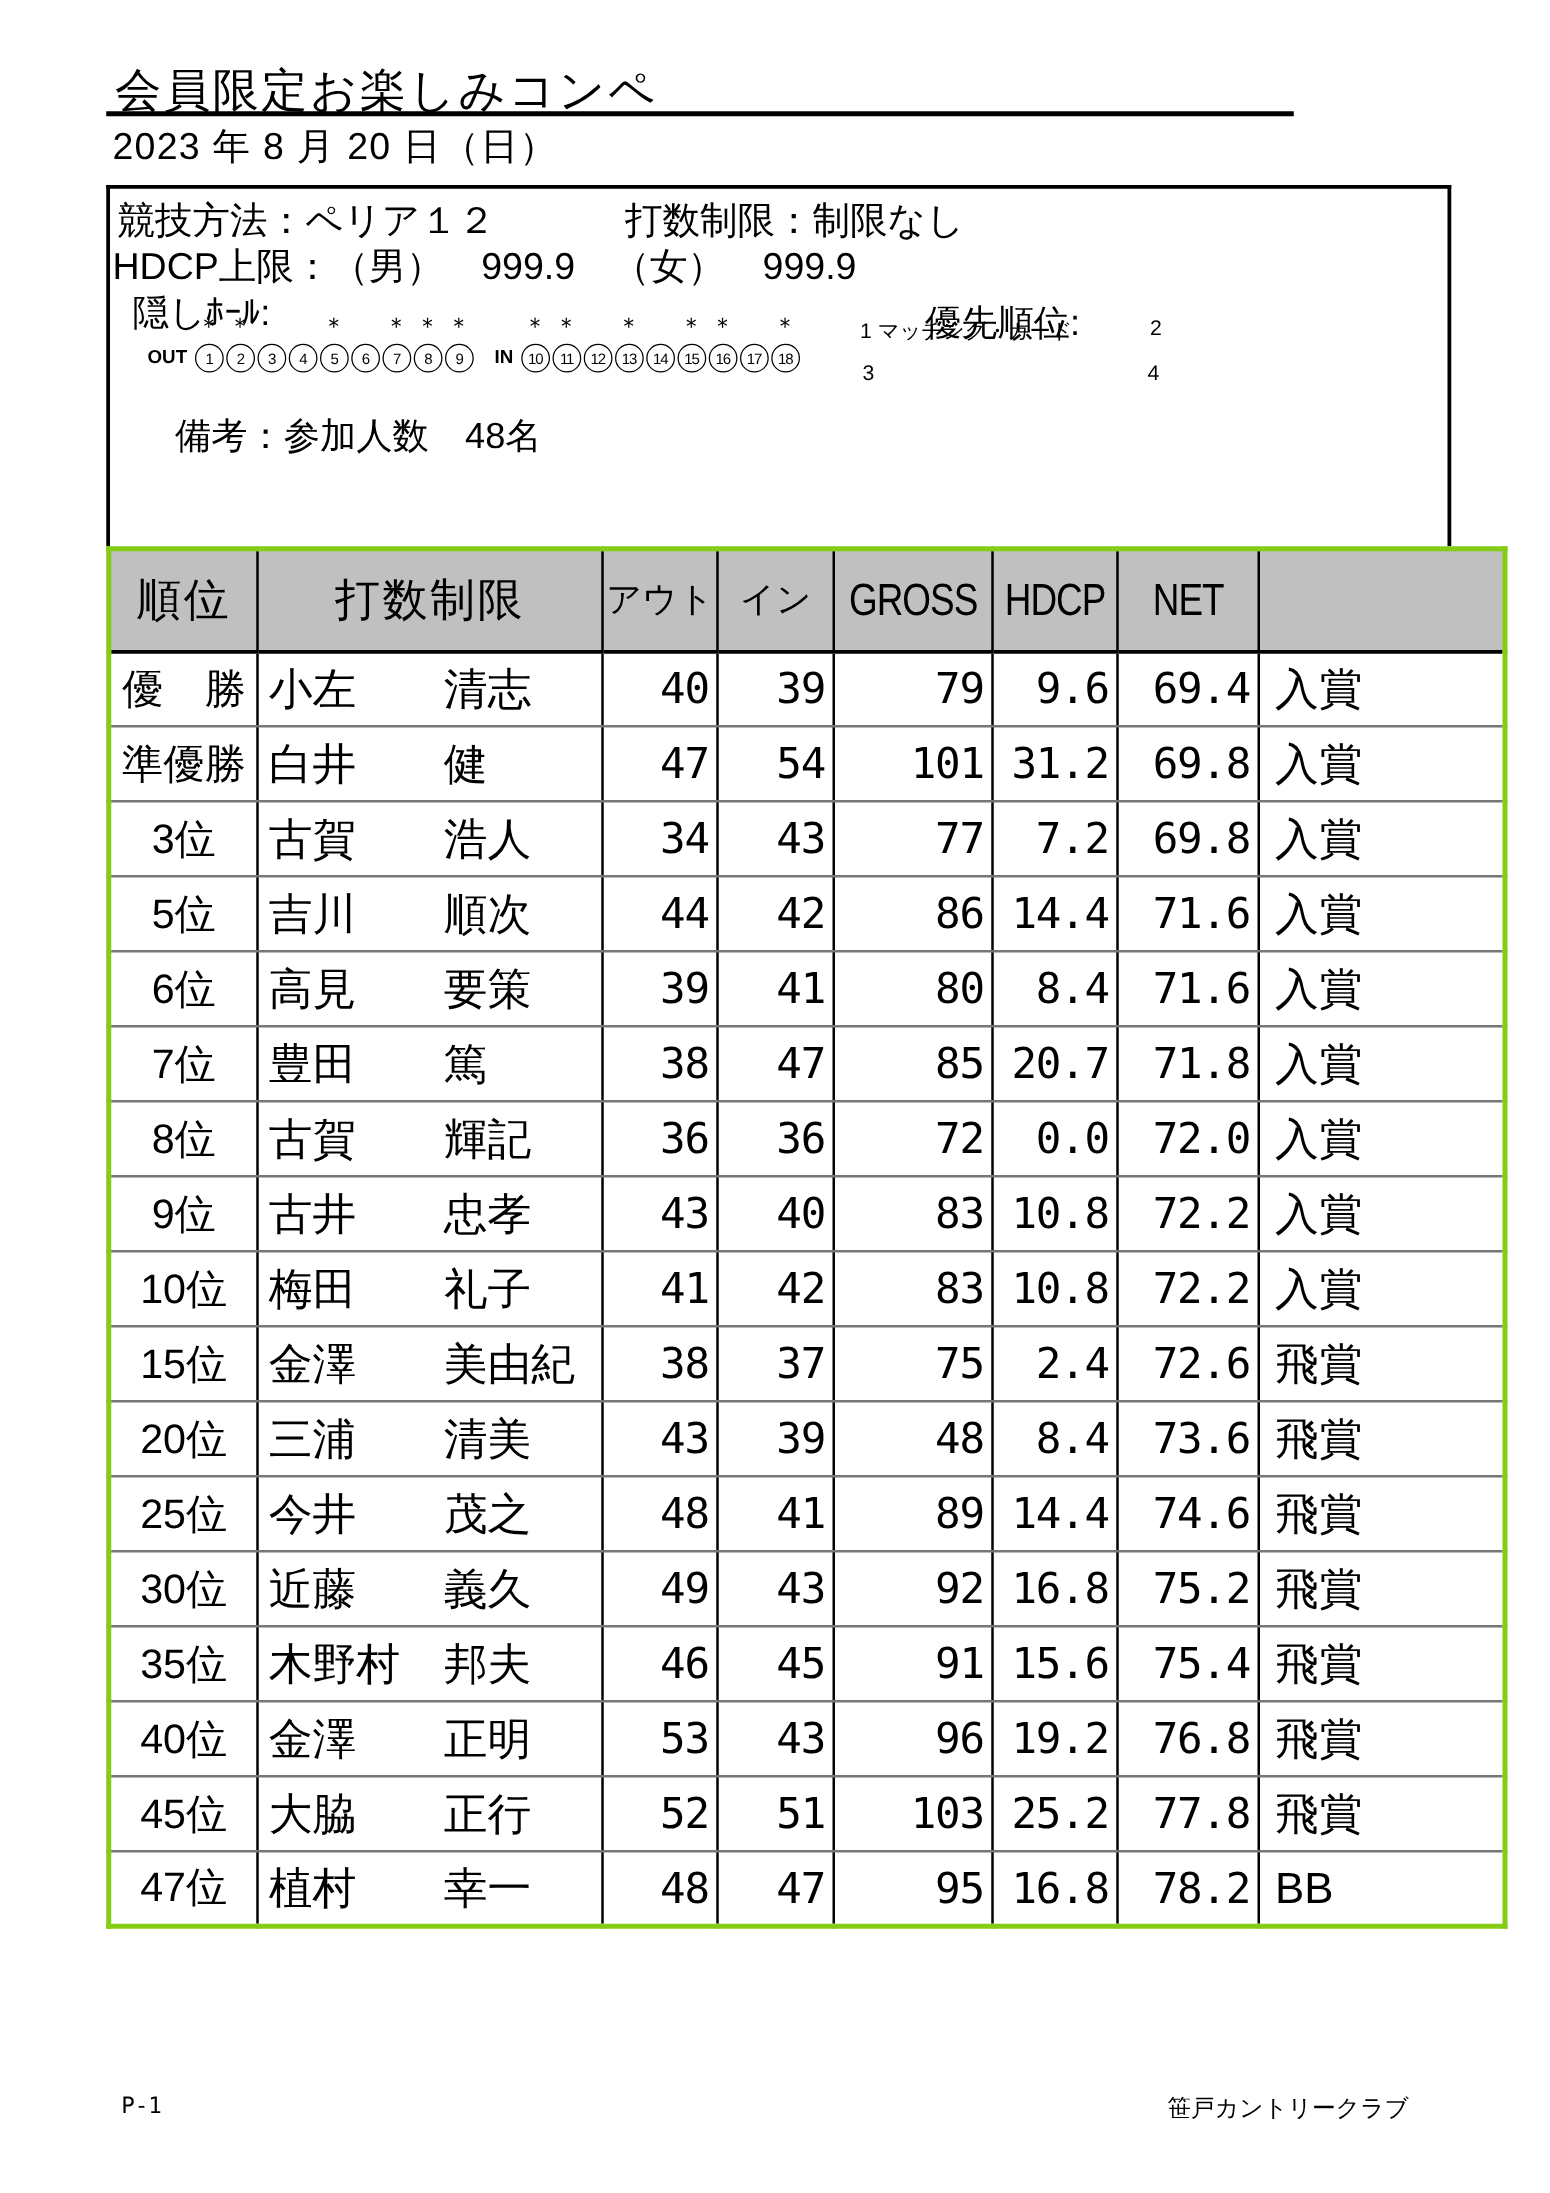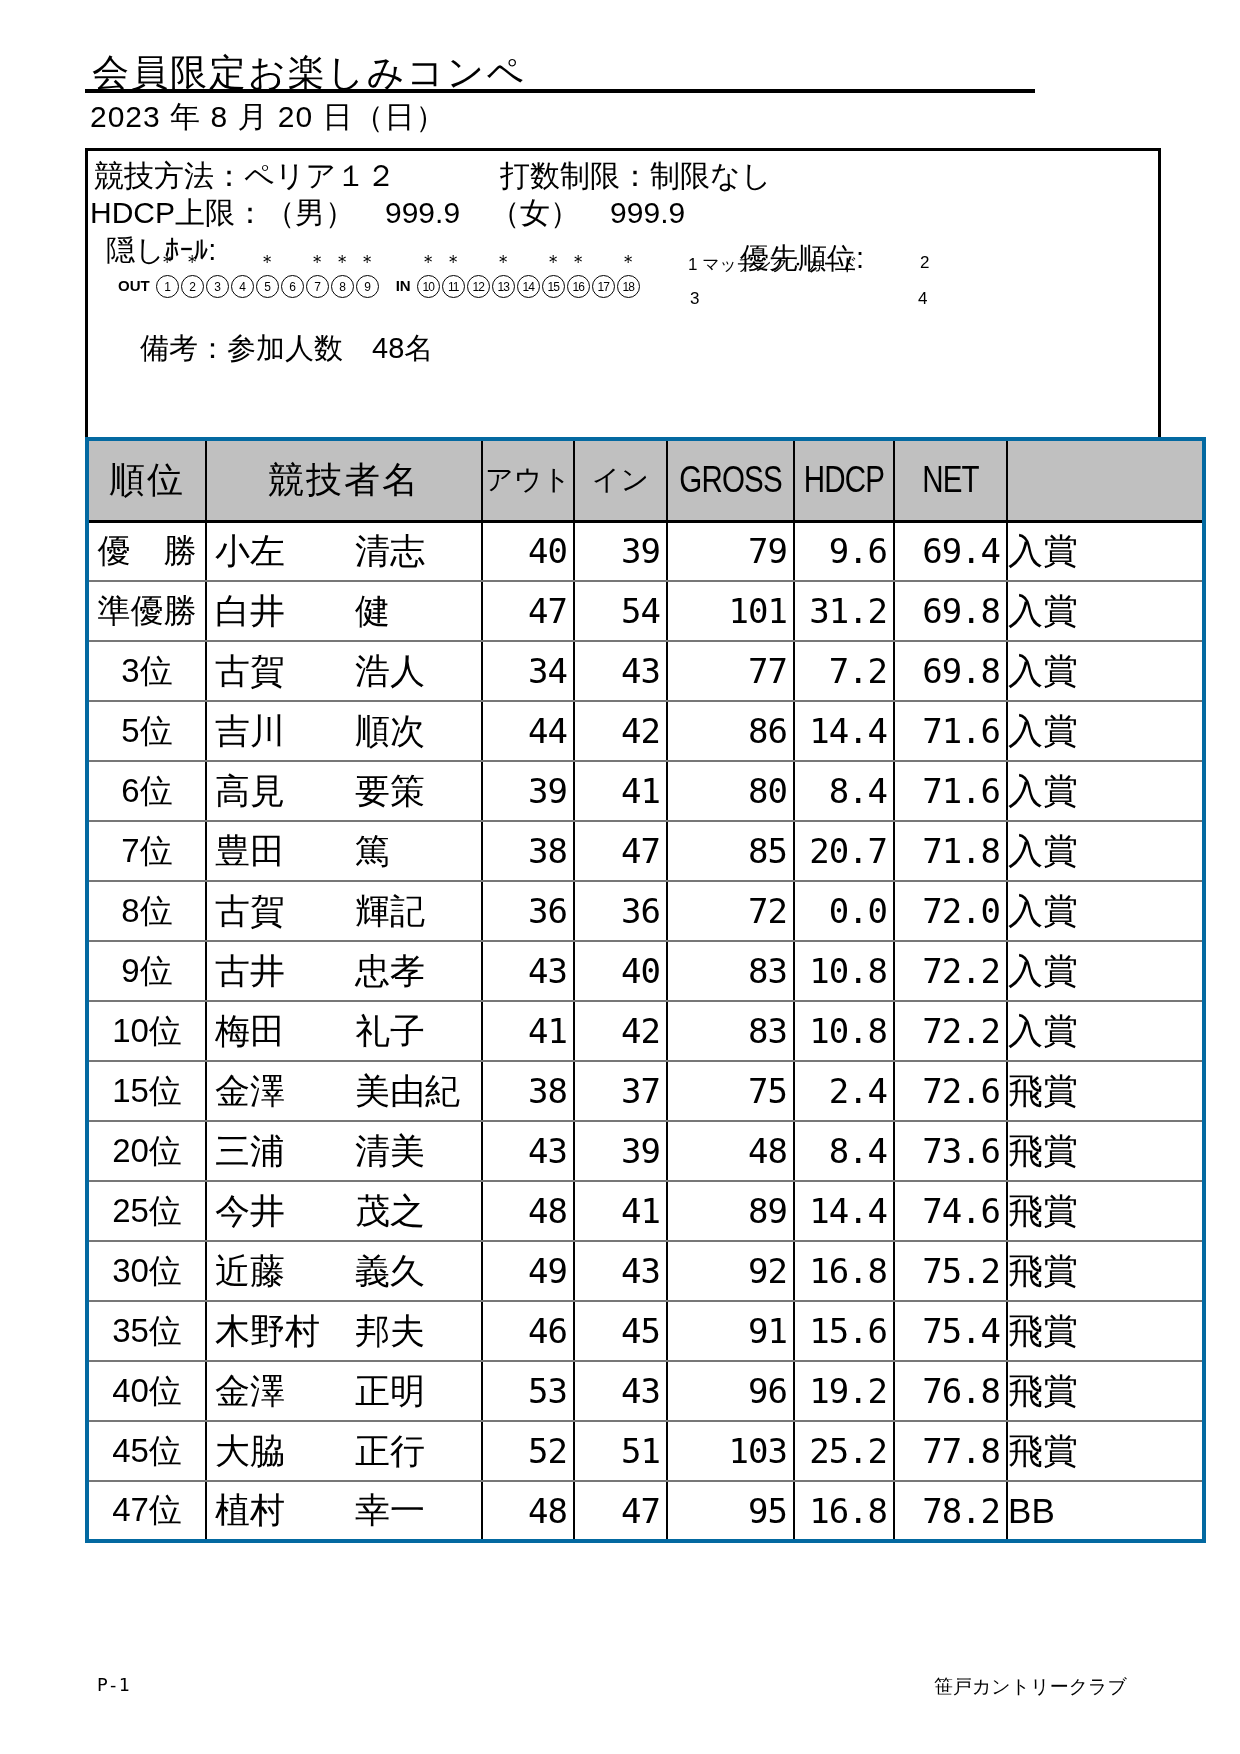--- a/index.html
+++ b/index.html
@@ -36,21 +36,21 @@
   }
   .pri { position:absolute; font-size:17px; white-space:nowrap; }
   .pri-1 { left:600px; top:102px; }
   .pri-2 { left:832px; top:102px; }
   .pri-3 { left:602px; top:138px; }
   .pri-4 { left:830px; top:138px; }
 
   table.results {
     position:absolute; left:85px; top:437px;
     border-collapse:collapse; table-layout:fixed;
-    border:4px solid #0369a1;
+    border:4px solid #84cc16;
   }
   .c-rank{width:119px}.c-name{width:276px}.c-out{width:92px}.c-in{width:93px}
   .c-gross{width:93px}.c-hdcp{width:92px}.c-net{width:113px}.c-award{width:197px}
   .results th {
     background:#c0c0c0; border:2px solid #000; border-bottom:3px solid #000;
     height:82px; font-weight:normal; text-align:center; vertical-align:middle;
   }
   .results th.th-cjk { font-size:36px; letter-spacing:2px; }
   .results th.th-kana { font-size:28px; }
   .results th.th-latin span { display:inline-block; font-size:36px; transform:scaleX(0.82); transform-origin:center; letter-spacing:-1px; }
@@ -60,21 +60,21 @@
     border-top:2px solid #777; border-bottom:2px solid #777;
     overflow:hidden; white-space:nowrap;
   }
   td.col-rank { text-align:center; font-size:33px; }
   td.col-name { text-align:left; padding-left:8px; font-size:35px; }
   td.col-out, td.col-in, td.col-gross, td.col-hdcp, td.col-net {
     text-align:right; padding-right:6px;
     font-family:"DejaVu Sans Mono","Liberation Mono",monospace;
     font-size:34px; letter-spacing:-1px;
   }
-  td.col-award { text-align:left; padding-left:0; font-size:35px; }
+  td.col-award { text-align:left; padding-left:12px; font-size:35px; }
 
   .footer-left { position:absolute; left:97px; top:1674px; font-size:18px; font-family:"DejaVu Sans Mono","Liberation Mono",monospace; }
   .footer-right { position:absolute; right:113px; top:1674px; font-size:19px; }
 </style>
 </head>
 <body>
 
 <div class="page">
 
   <div class="title">会員限定お楽しみコンペ</div>
@@ -180,21 +180,21 @@
         <col class="c-out">
         <col class="c-in">
       <col class="c-gross">
         <col class="c-hdcp">
         <col class="c-net">
         <col class="c-award">
     </colgroup>
     <thead>
       <tr>
         <th class="th-cjk"><span>順位</span></th>
-        <th class="th-cjk"><span>競技者名</span></th>
+        <th class="th-cjk"><span>打数制限</span></th>
         <th class="th-kana"><span>アウト</span></th>
         <th class="th-kana"><span>イン</span></th>
         <th class="th-latin"><span>GROSS</span></th>
         <th class="th-latin"><span>HDCP</span></th>
         <th class="th-latin"><span>NET</span></th>
         <th class="th-latin"><span></span></th>
       </tr>
     </thead>
     <tbody>
         <tr>

